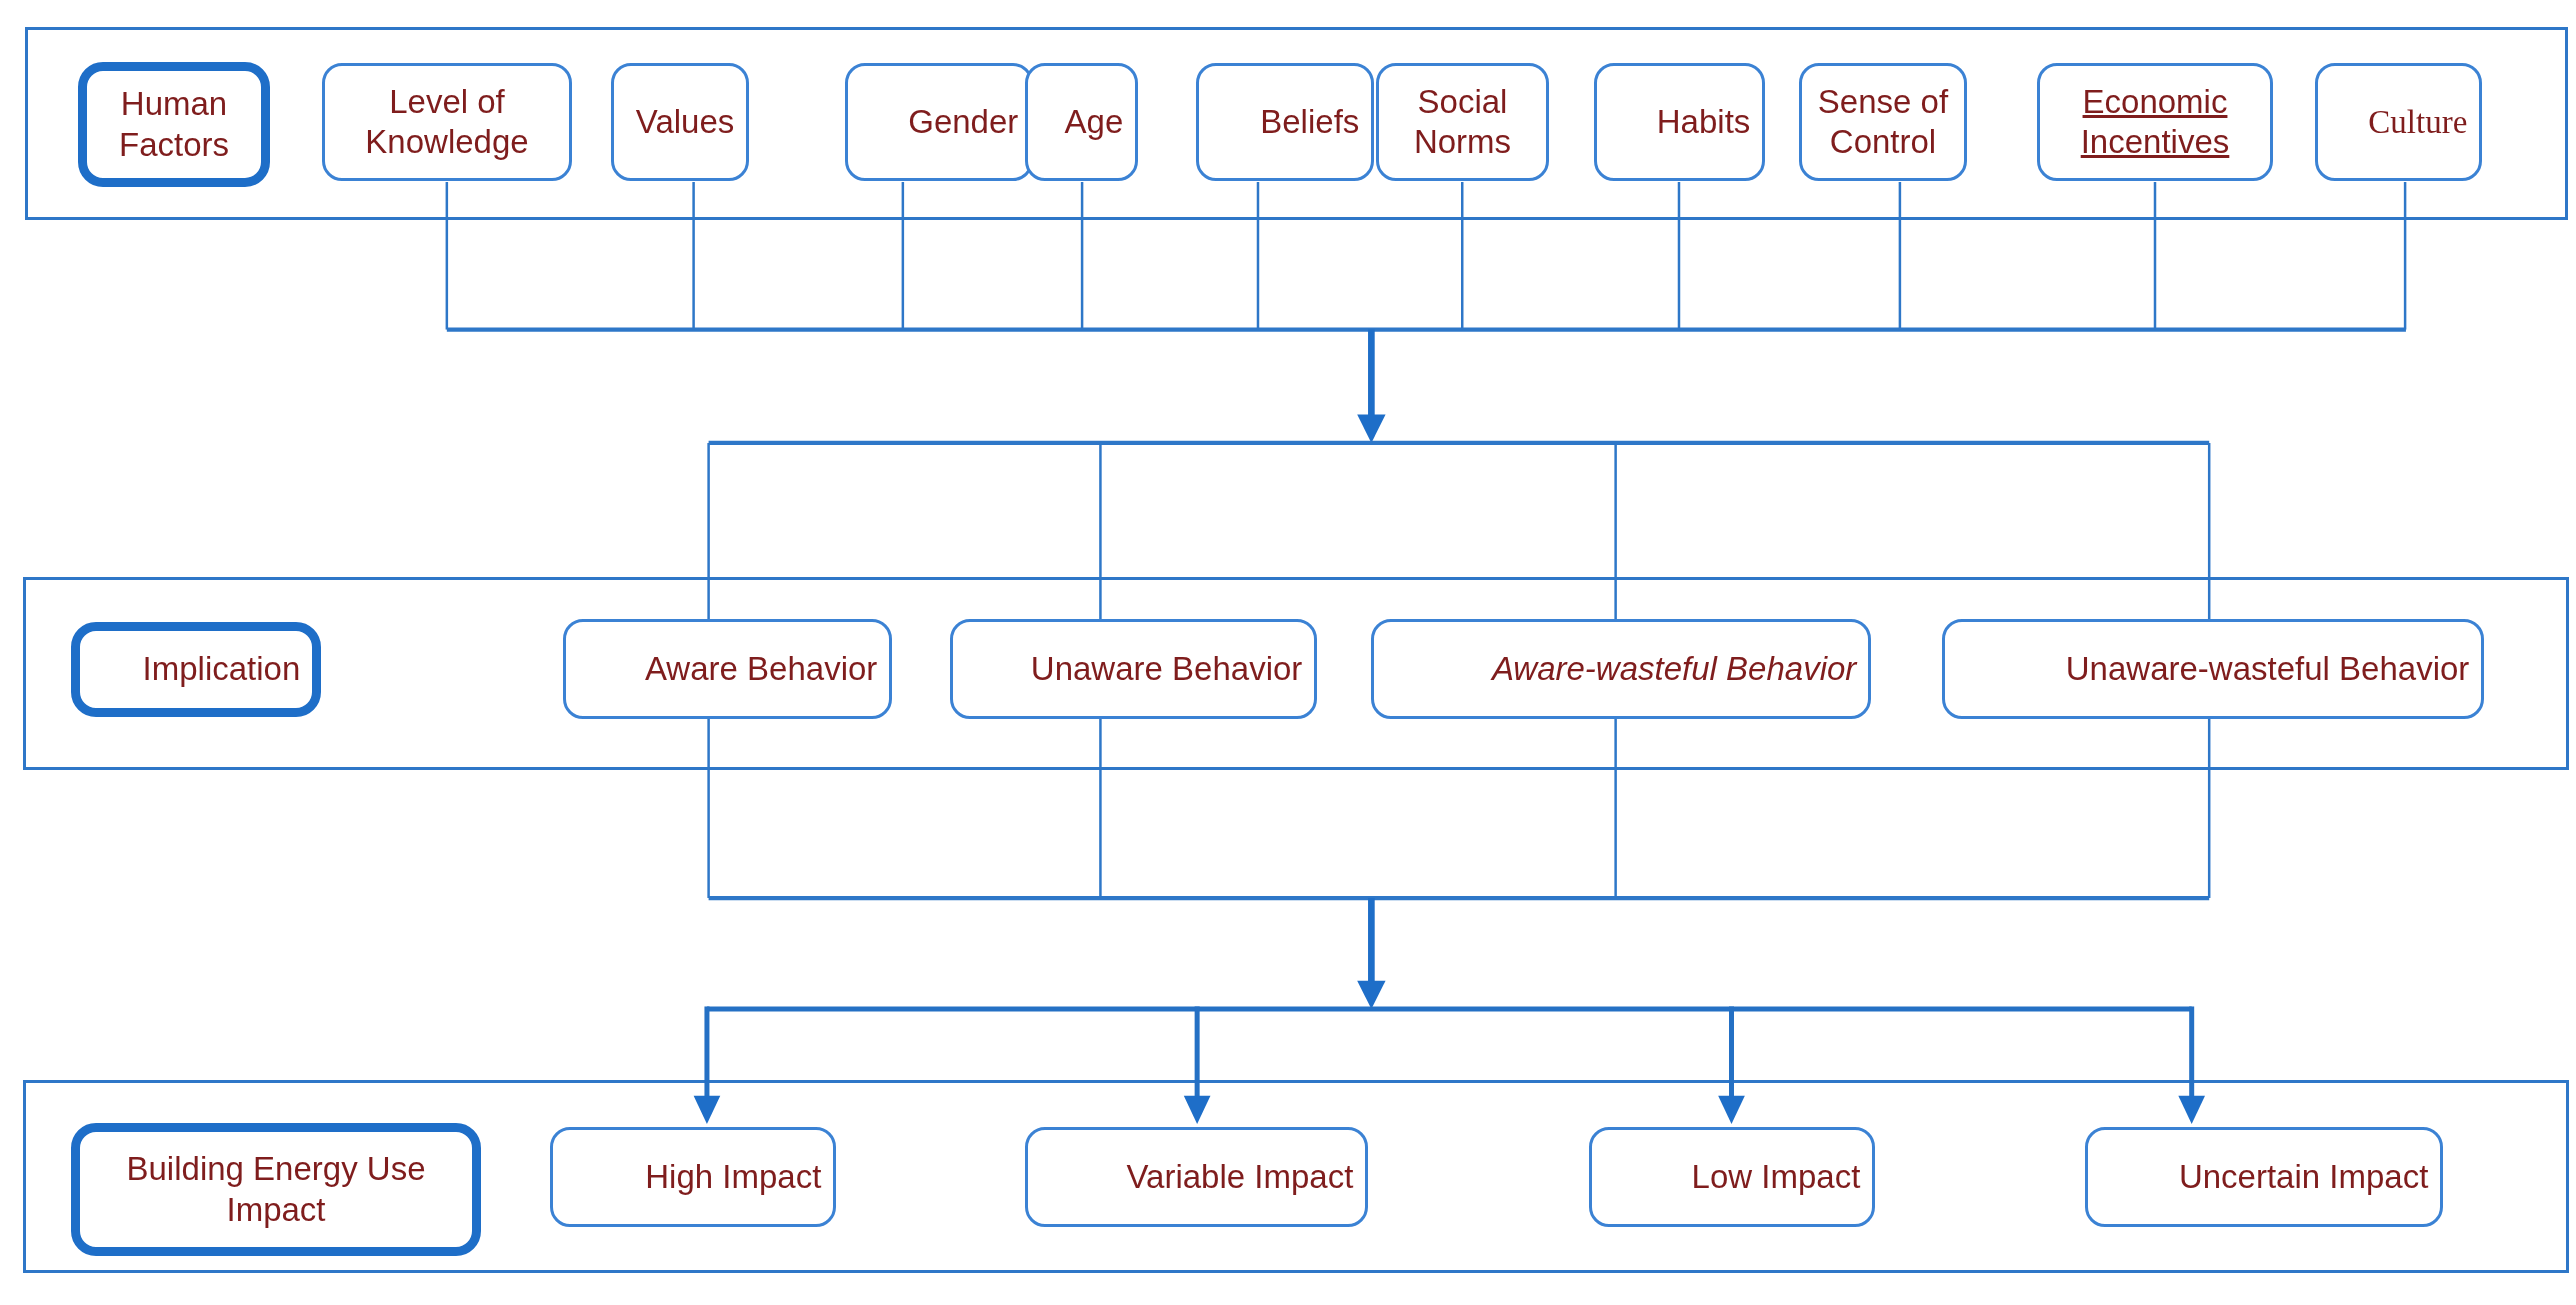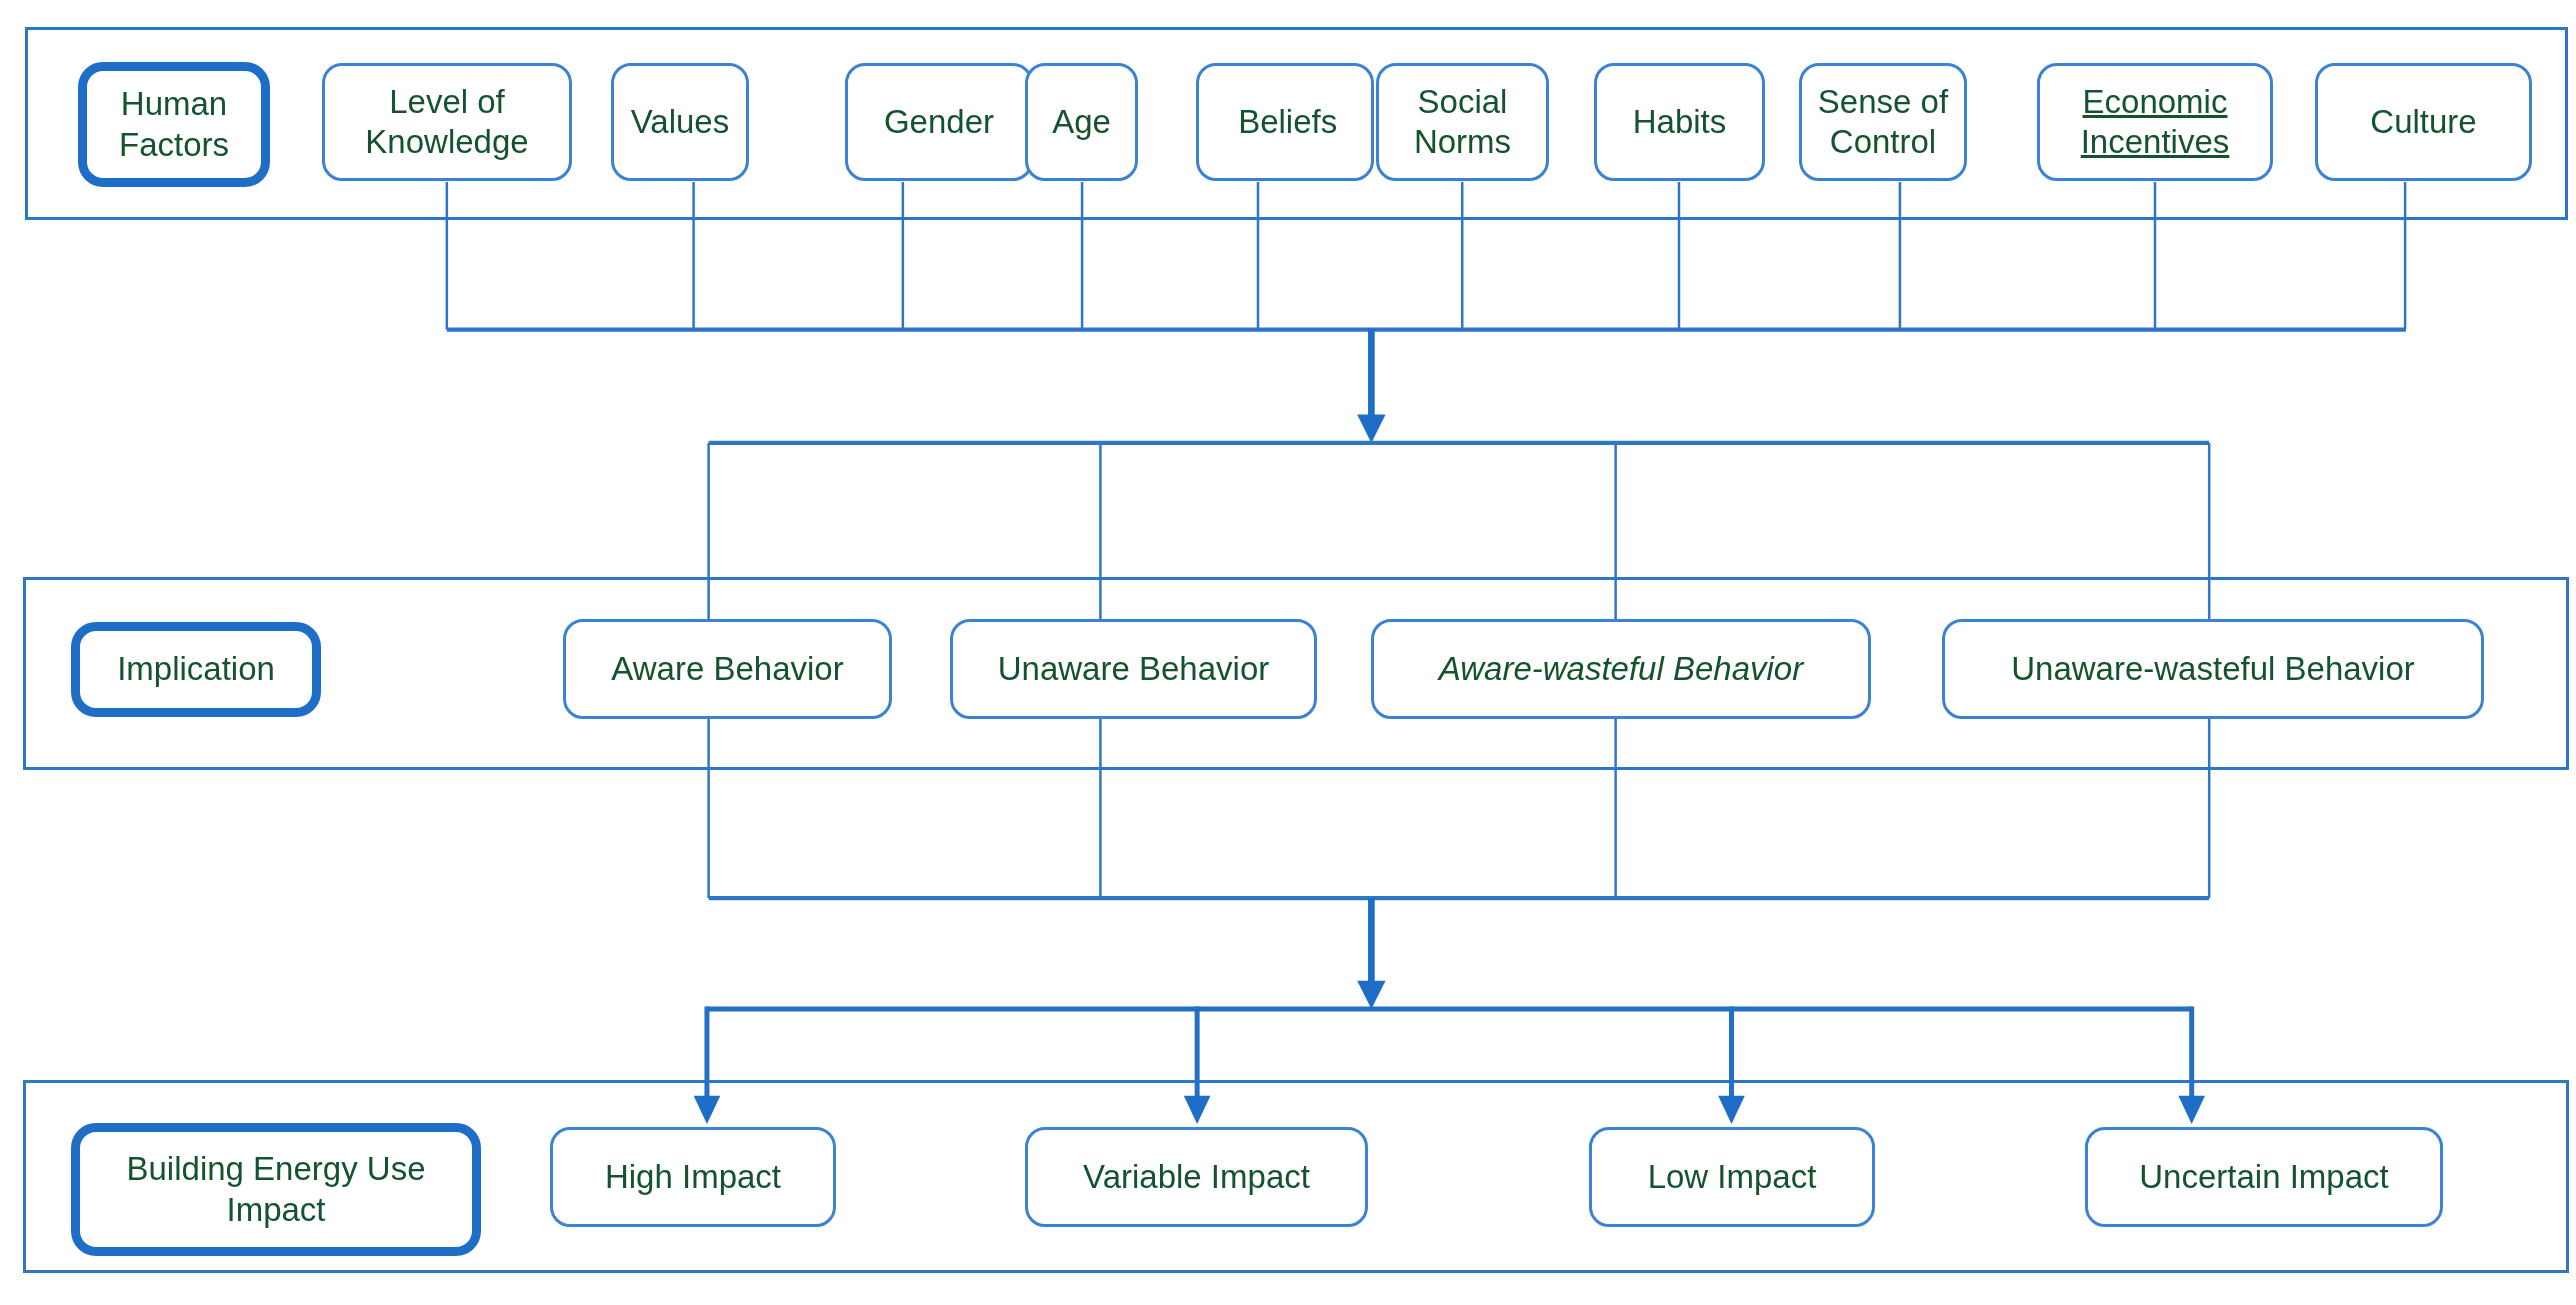--- a/index.html
+++ b/index.html
@@ -37,46 +37,46 @@
 
   
   .node {
     position: absolute;
     box-sizing: border-box;
     background: #ffffff;
     border: 3.3px solid #3B82D4;
     border-radius: 20px;
     display: flex;
     align-items: center;
-    justify-content: center;
+    justify-content: flex-end;
     text-align: center;
     font-size: 33px;
     line-height: 1.22;
-    color: #14532d;
+    color: #7f1d1d;
     z-index: 2;
     padding: 0 11.7px;
   }
   .node.label-node {
     border: 9.2px solid #1E6EC8;
     border-radius: 25px;
   }
 
   
   .row-factors .node { top: 63px; height: 118px; }
   #box-human-factors     { left: 78px;  top: 62px; width: 192px; height: 125px; }
   #box-level-of-knowledge{ left: 322px;  width: 250px; }
   #box-values            { left: 611px;  width: 138px; }
   #box-gender            { left: 809px;  width: 188px; margin-left: 36px; }
   #box-age               { left: 1025px; width: 113px; }
   #box-beliefs           { left: 1196px; width: 178px; padding-left: 17px; }
   #box-social-norms      { left: 1376px; width: 173px; }
   #box-habits            { left: 1594px; width: 171px; }
   #box-sense-of-control  { left: 1799px; width: 168px; }
   #box-economic-incentives{ left: 2037px; width: 236px; text-decoration: underline; }
-  #box-culture           { left: 2315px; width: 217px; }
+  #box-culture           { left: 2315px; width: 167px; font-family: Liberation Serif, serif; }
 
   
   .row-implication .node { top: 619px; height: 100px; }
   #box-implication            { left: 71px;  top: 622px; width: 250px; height: 95px; }
   #box-aware-behavior         { left: 563px;  width: 329px; }
   #box-unaware-behavior       { left: 950px; width: 367px; }
   #box-aware-wasteful         { left: 1371px; width: 500px; font-style: italic; }
   #box-unaware-wasteful       { left: 1942px; width: 542px; }
 
   

